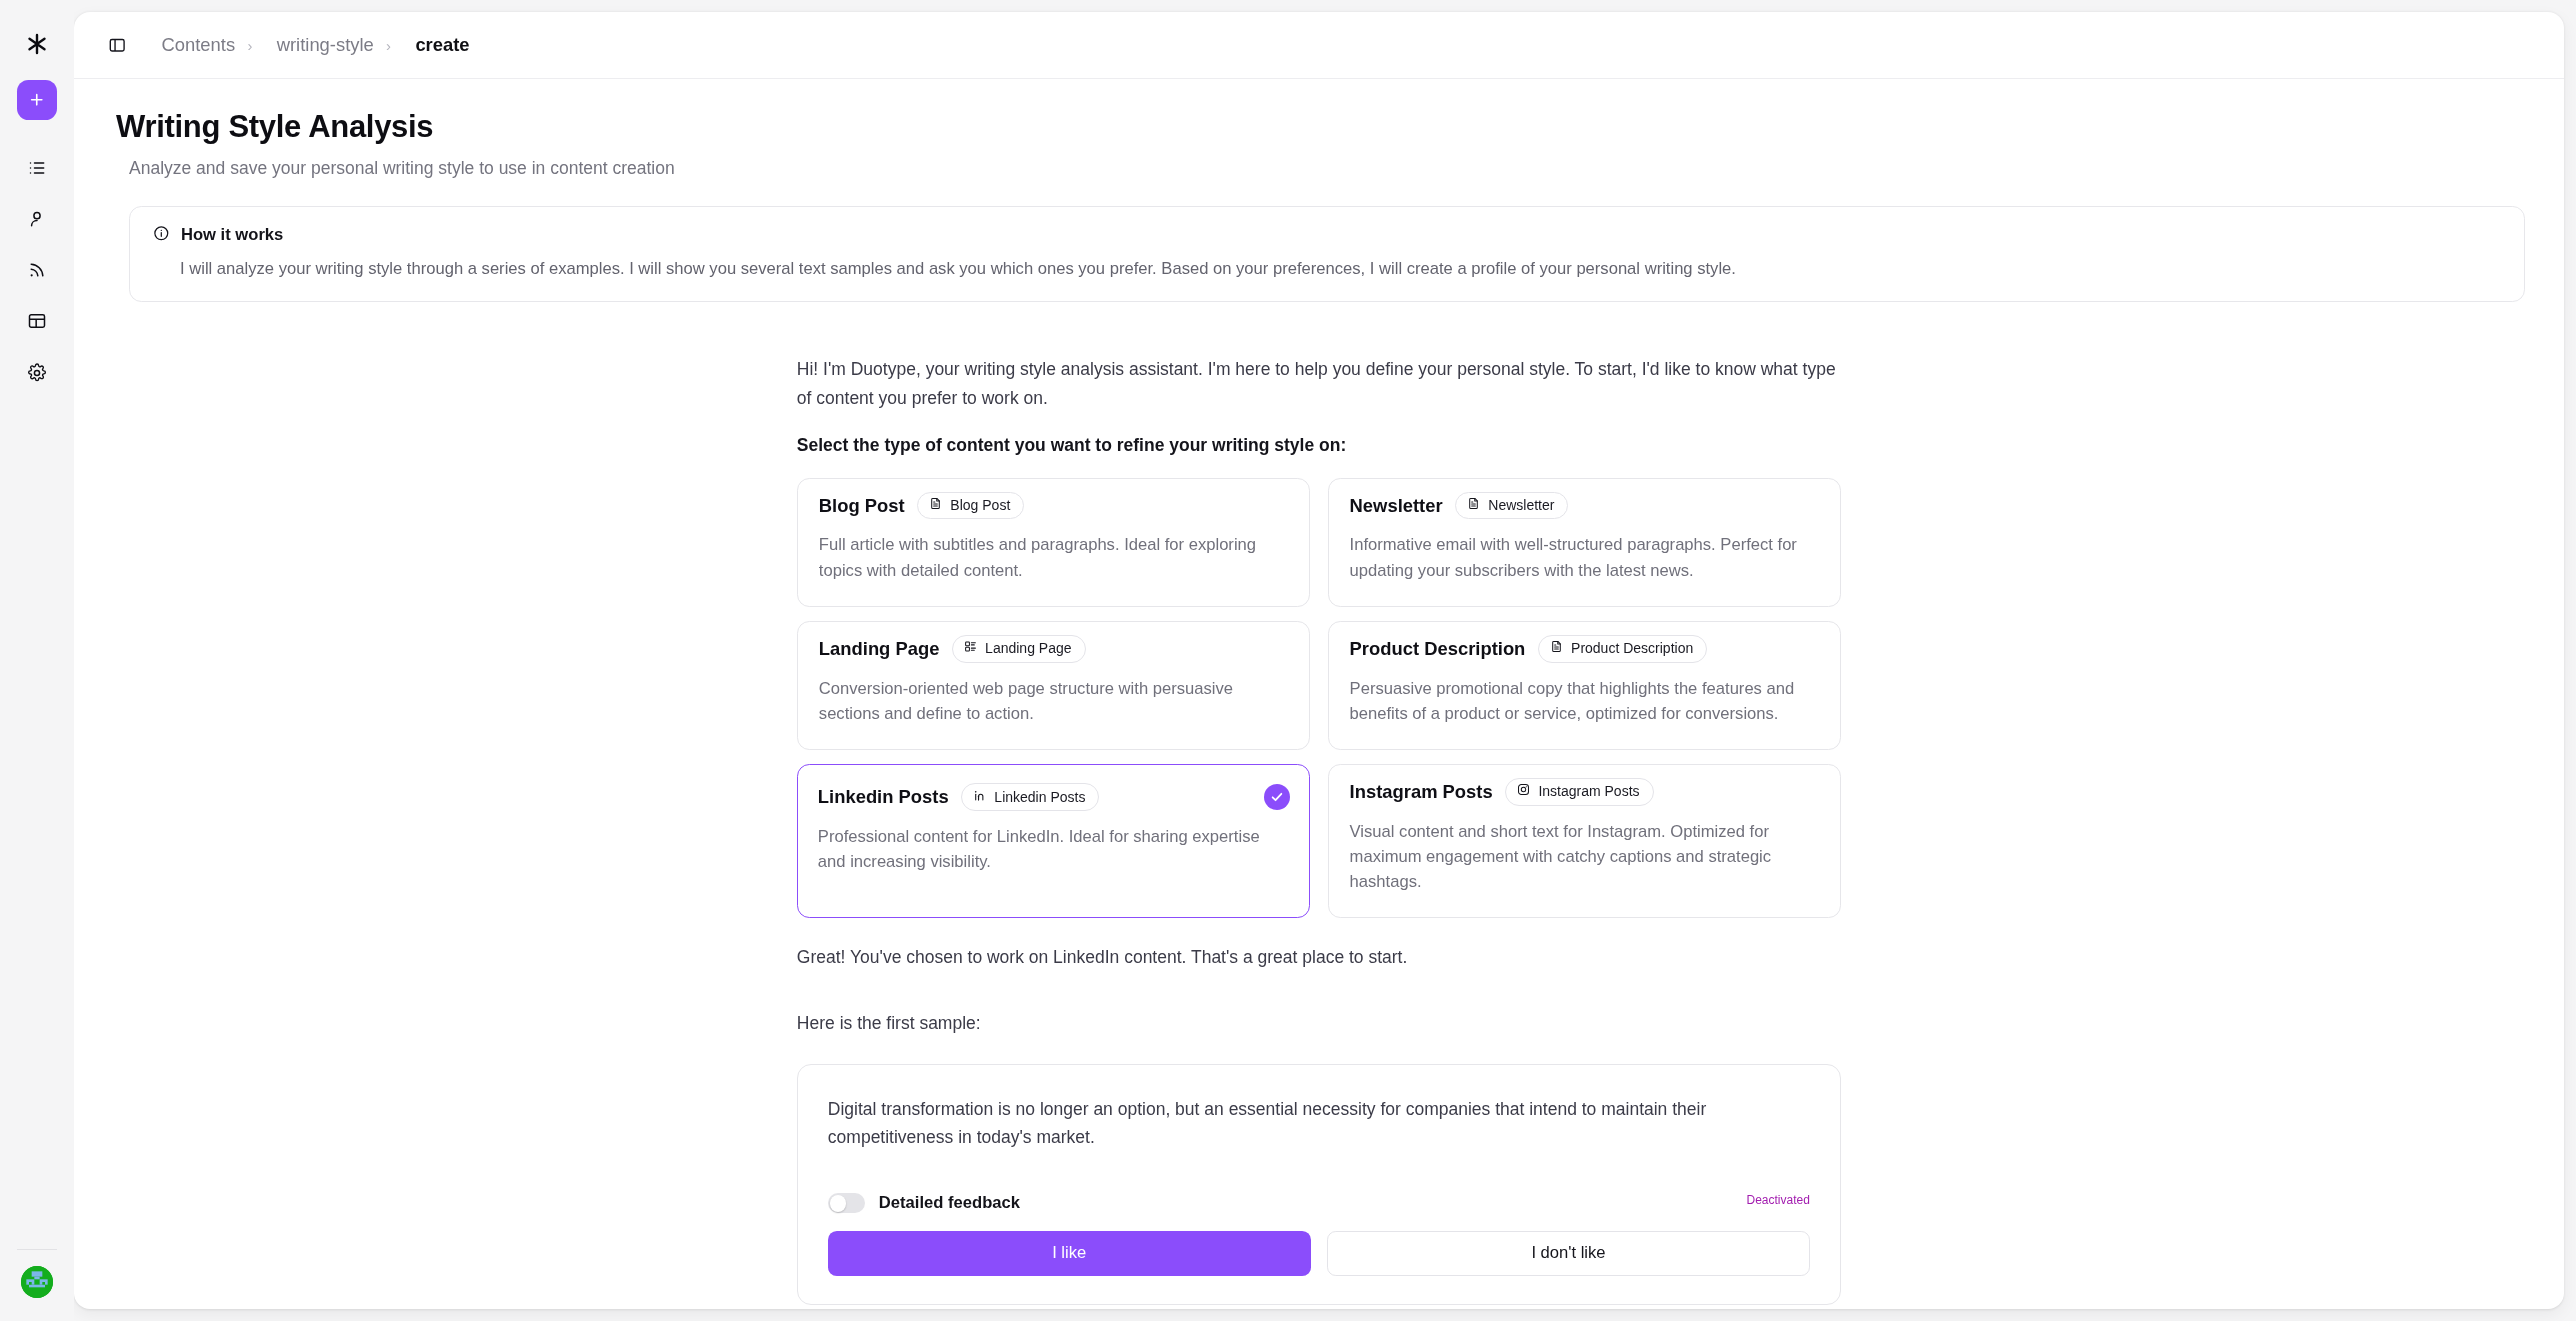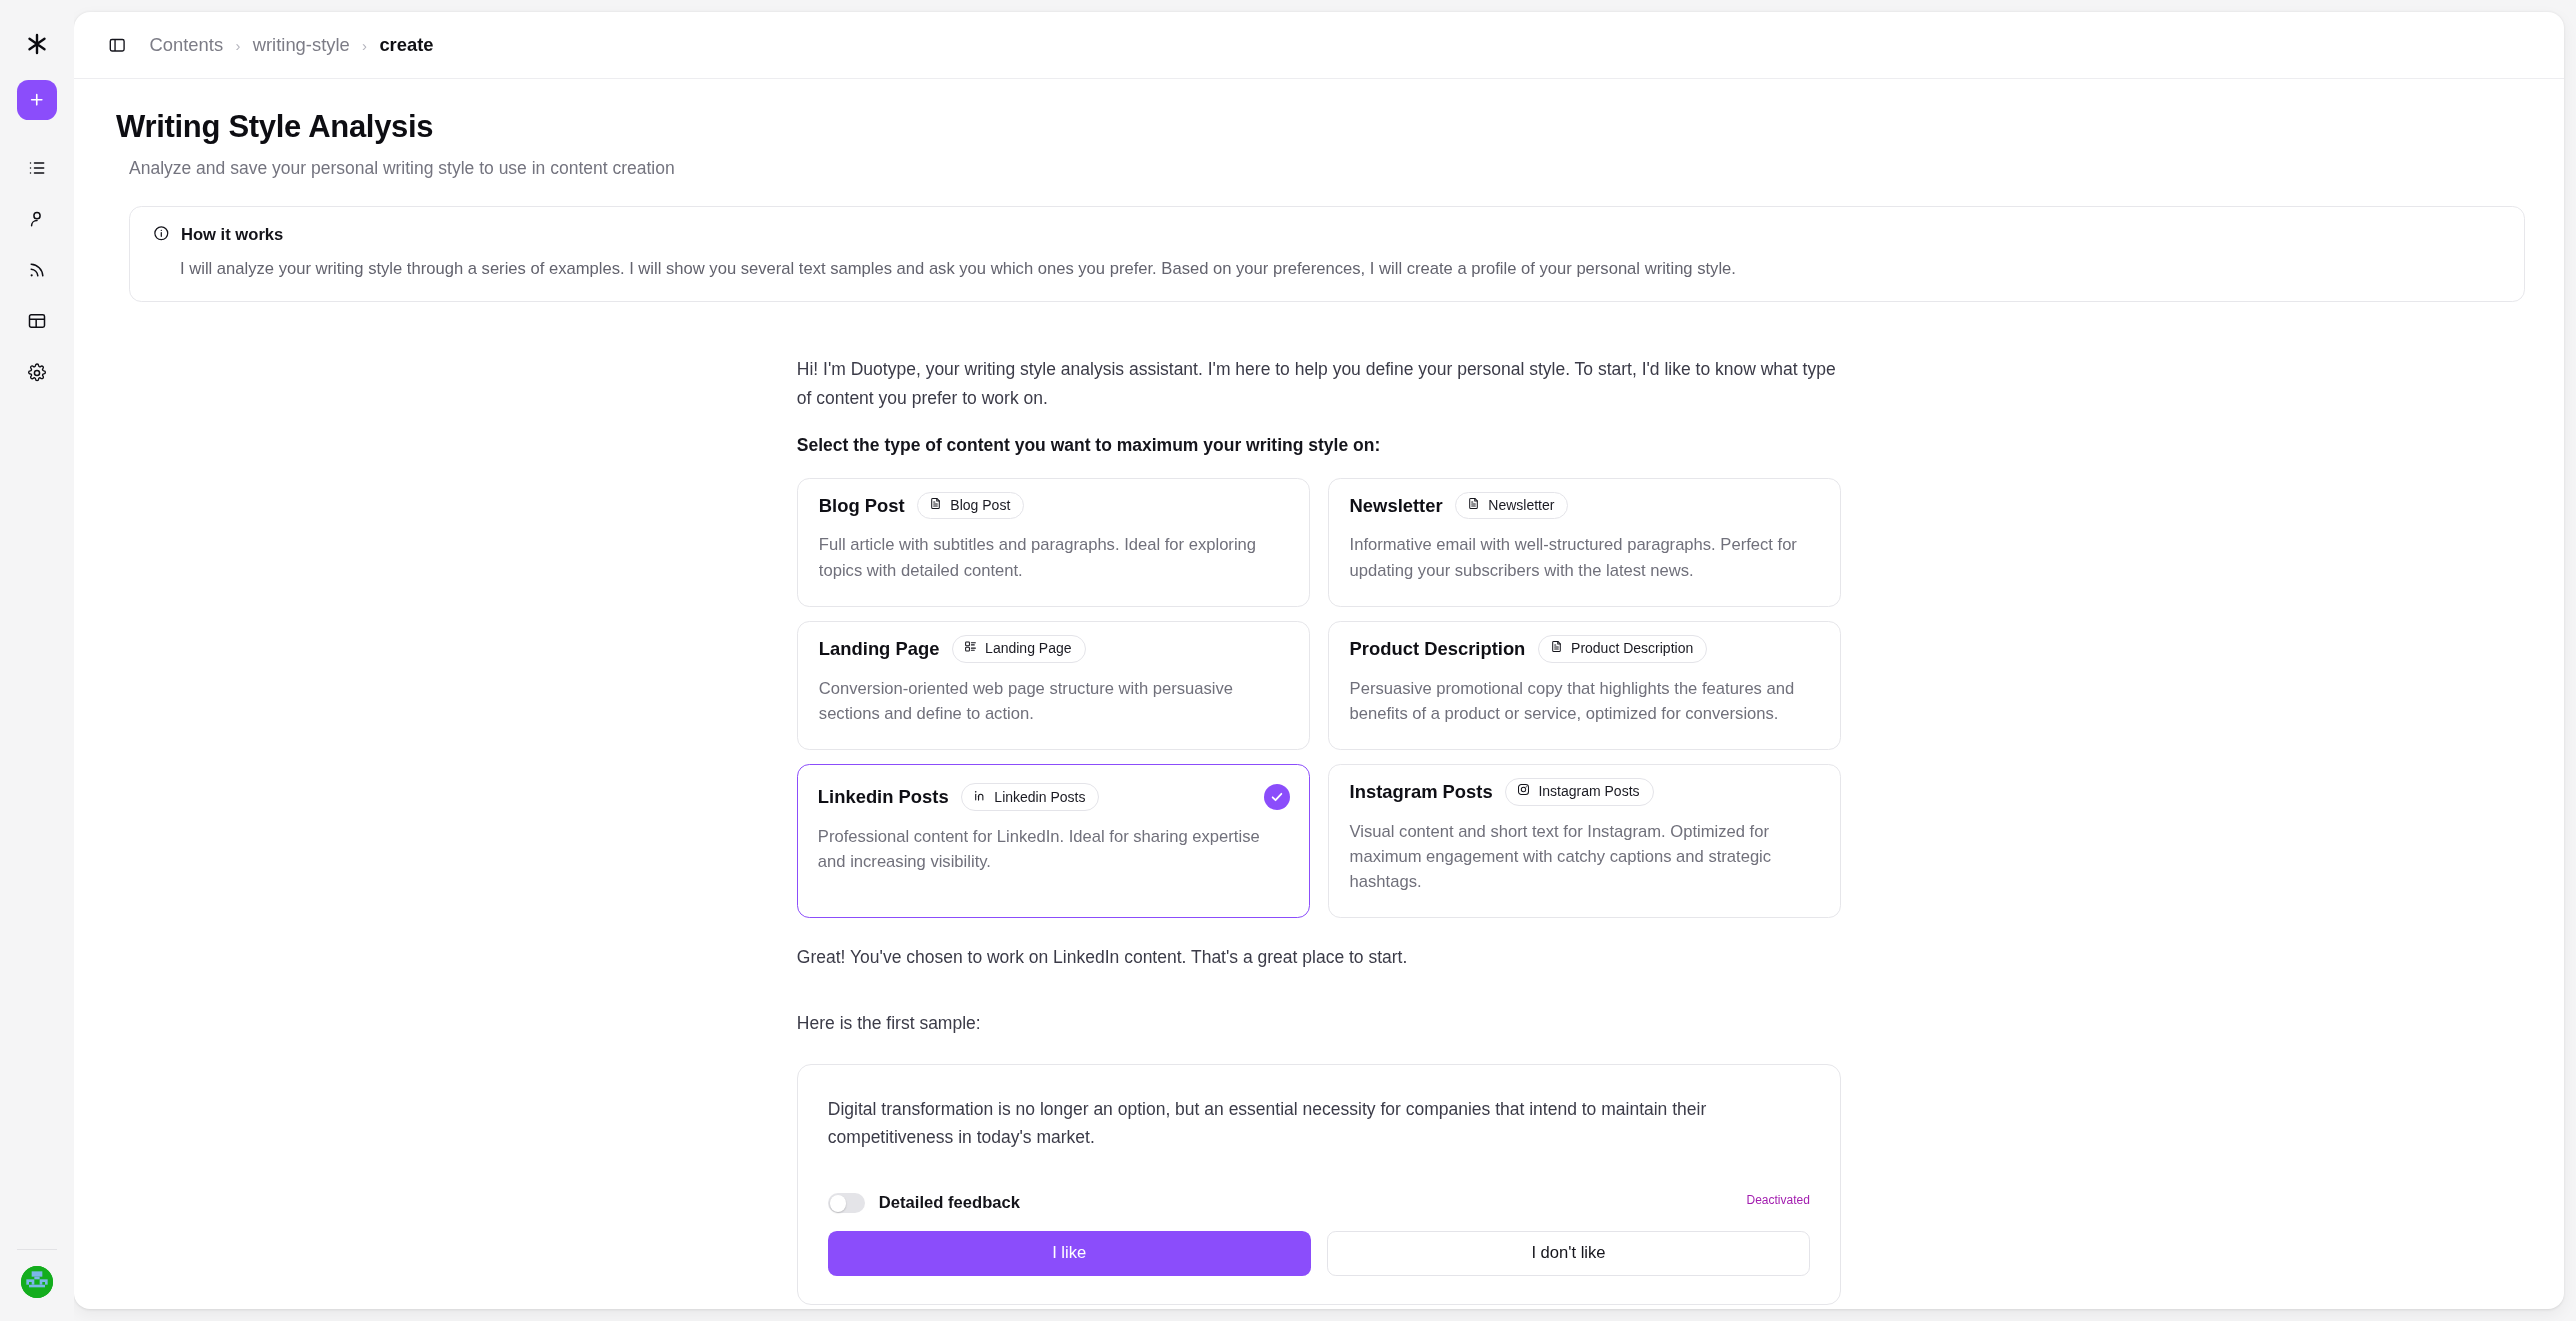--- a/index.html
+++ b/index.html
@@ -61,21 +61,21 @@
     border-bottom: 0.9px solid #ededf0;
     display: flex; align-items: center; padding: 0 28px;
     gap: 17.5px;
   }
   .panel-toggle {
     width: 30px; height: 30px; border-radius: 7px;
     display: flex; align-items: center; justify-content: center;
     cursor: pointer;
   }
   .crumbs { display: flex; align-items: center; gap: 12.3px; font-size: 18.4px; }
-  .crumb { color: #7c7c86; cursor: pointer; }
+  .crumb { color: #7c7c86; cursor: pointer; margin-left: 12px; }
   .crumb.current { color: #101014; font-weight: 700; }
   .crumb-sep { color: #b4b4bd; font-size: 15px; }
 
   
   .body {
     flex: 1; overflow: hidden;
     padding: 0 32px;
   }
 
   .page-title {
@@ -284,21 +284,21 @@
         </span>
         <span class="callout-title">How it works</span>
       </div>
       <p class="callout-text">I will analyze your writing style through a series of examples. I will show you several text samples and ask you which ones you prefer. Based on your preferences, I will create a profile of your personal writing style.</p>
     </section>
 
     <div class="convo">
 
       <p class="msg">Hi! I'm Duotype, your writing style analysis assistant. I'm here to help you define your personal style. To start, I'd like to know what type of content you prefer to work on.</p>
       <div class="sp-22"></div>
-      <p class="msg bold">Select the type of content you want to maximum your writing style on:</p>
+      <p class="msg bold">Select the type of content you want to refine your writing style on:</p>
 
       <div class="grid">
 
         <div class="ctype-card">
           <div class="ctype-head">
             <span class="ctype-name">Blog Post</span>
             <span class="badge">
               <span>
                 <svg width="13" height="13" viewBox="0 0 24 24" fill="none" stroke="#15151c" stroke-width="1.9" stroke-linejoin="round" stroke-linecap="round">
                   <path d="M14.5 2.6H7a2 2 0 0 0-2 2v14.8a2 2 0 0 0 2 2h10a2 2 0 0 0 2-2V7.1z"></path>

